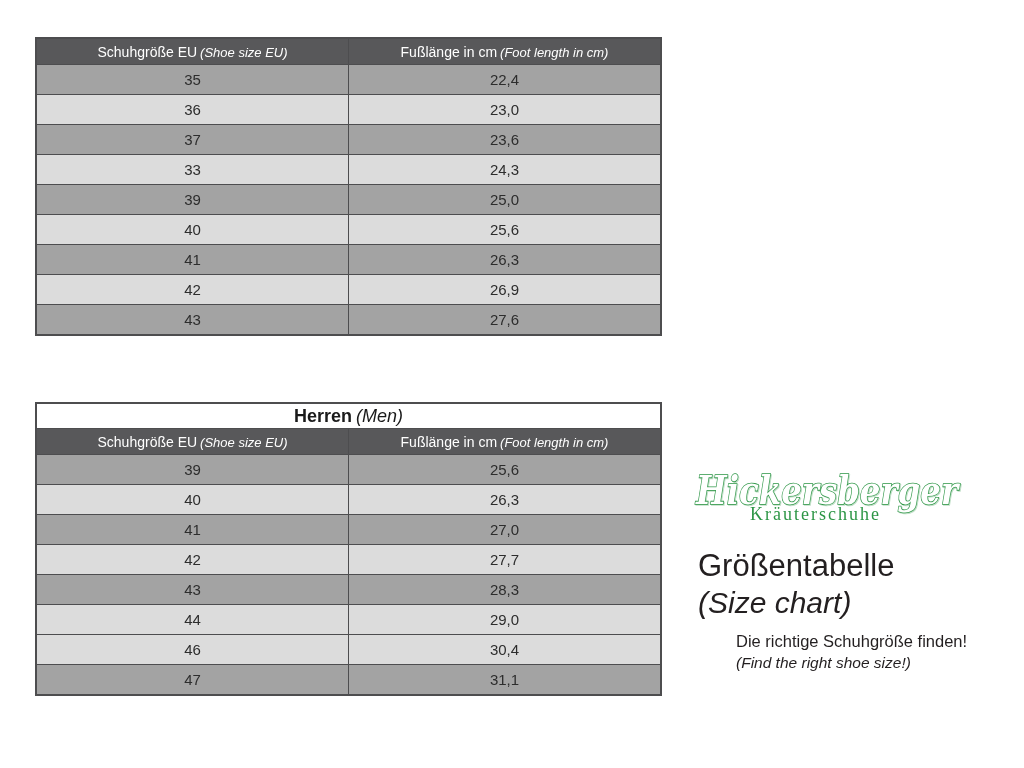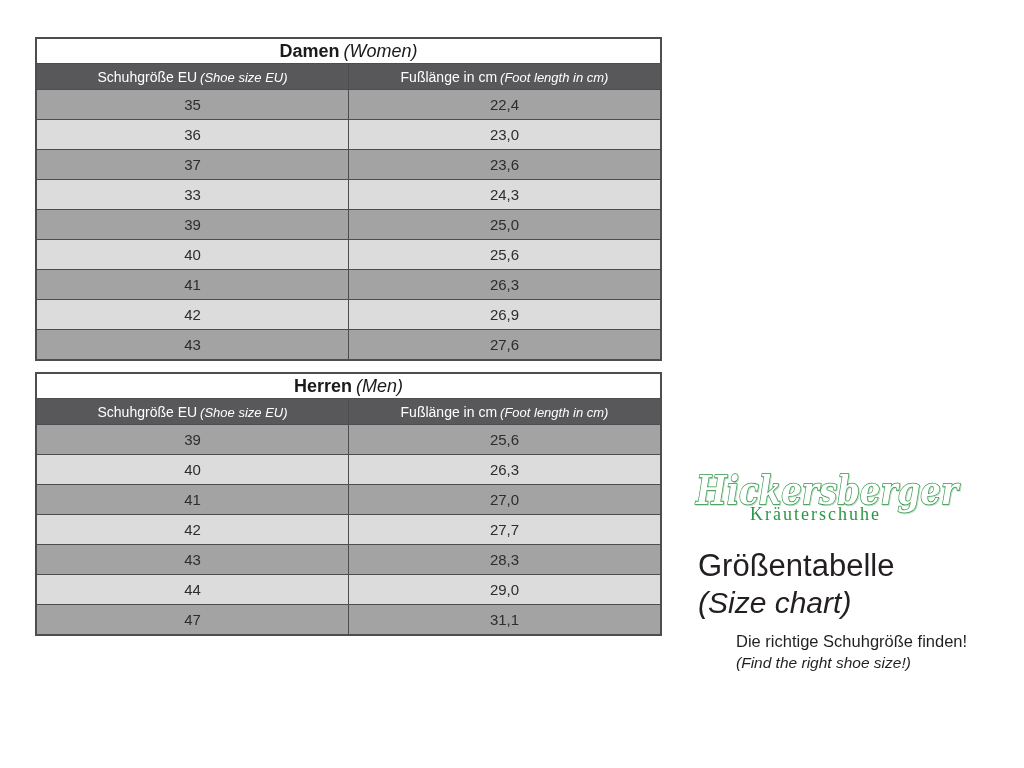--- a/index.html
+++ b/index.html
@@ -53,21 +53,21 @@
     margin-top: 23px;
   }
   tbody td {
     height: 29px;
     font-size: 15px;
     background: #a3a3a3;
     color: #2d2d2d;
   }
   tbody tr.alt td { background: var(--row-alt-bg, #dcdcdc); }
   #table-damen  { top: 37px; }
-  #table-herren { top: 372px; }
+  #table-herren { top: 402px; }
 
   
   .logo {
     position: absolute;
     left: 694px; top: 462px;
     width: 280px;
   }
   .logo svg { display: block; filter: drop-shadow(1px 1px 0 rgba(45,150,70,0.30)); }
   .logo-subtitle {
     margin: -16px 0 0 56px;
@@ -93,25 +93,20 @@
   }
   .note .note-en { font-style: italic; font-size: 15.5px; }
 </style>
 </head>
 <body>
 
 <div class="page">
 
   <table class="size-table" id="table-damen">
     <thead>
-      <tr class="title-row">
-        <th colspan="2">
-          <span class="t-de">Damen</span><span class="t-en">(Women)</span>
-        </th>
-      </tr>
       <tr class="header-row">
         <th>
           <span class="h-de">Schuhgröße EU</span><span class="h-en">(Shoe size EU)</span>
         </th>
         <th>
           <span class="h-de">Fußlänge in cm</span><span class="h-en">(Foot length in cm)</span>
         </th>
       </tr>
     </thead>
     <tbody>
@@ -187,20 +182,24 @@
           <td>42</td>
           <td>27,7</td>
         </tr>
         <tr>
           <td>43</td>
           <td>28,3</td>
         </tr>
         <tr class="alt">
           <td>44</td>
           <td>29,0</td>
+        </tr>
+        <tr class="alt">
+          <td>46</td>
+          <td>30,4</td>
         </tr>
         <tr>
           <td>47</td>
           <td>31,1</td>
         </tr>
       </tbody>
   </table>
 
   <div class="logo">
     <svg width="272" height="58" viewBox="0 0 272 58">

